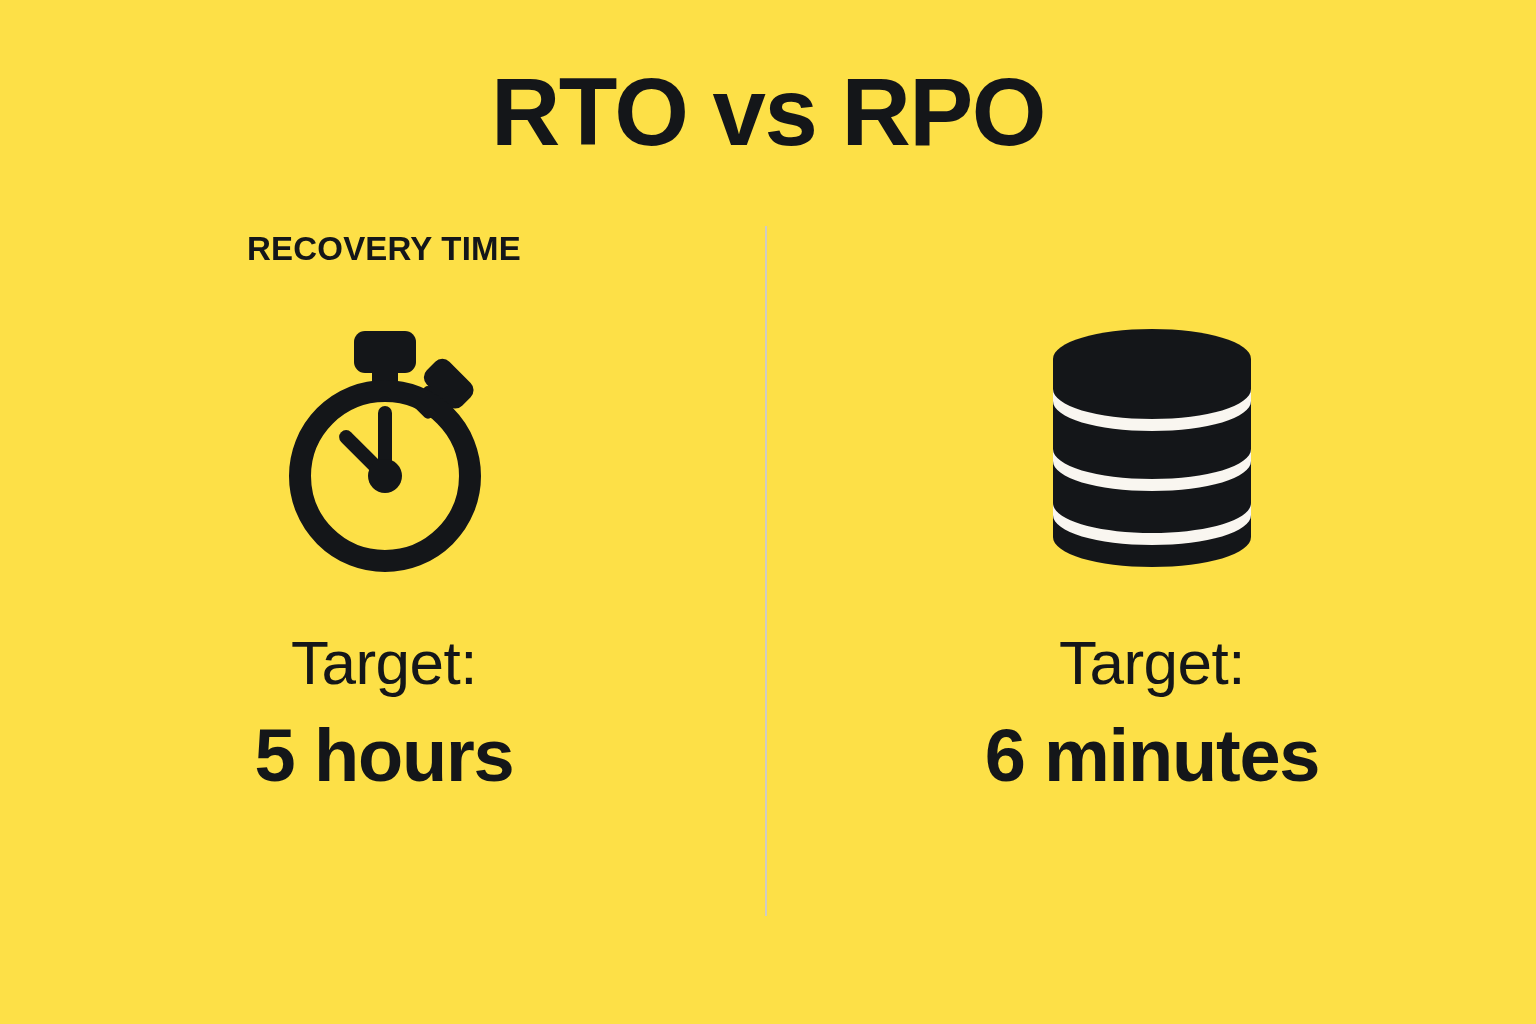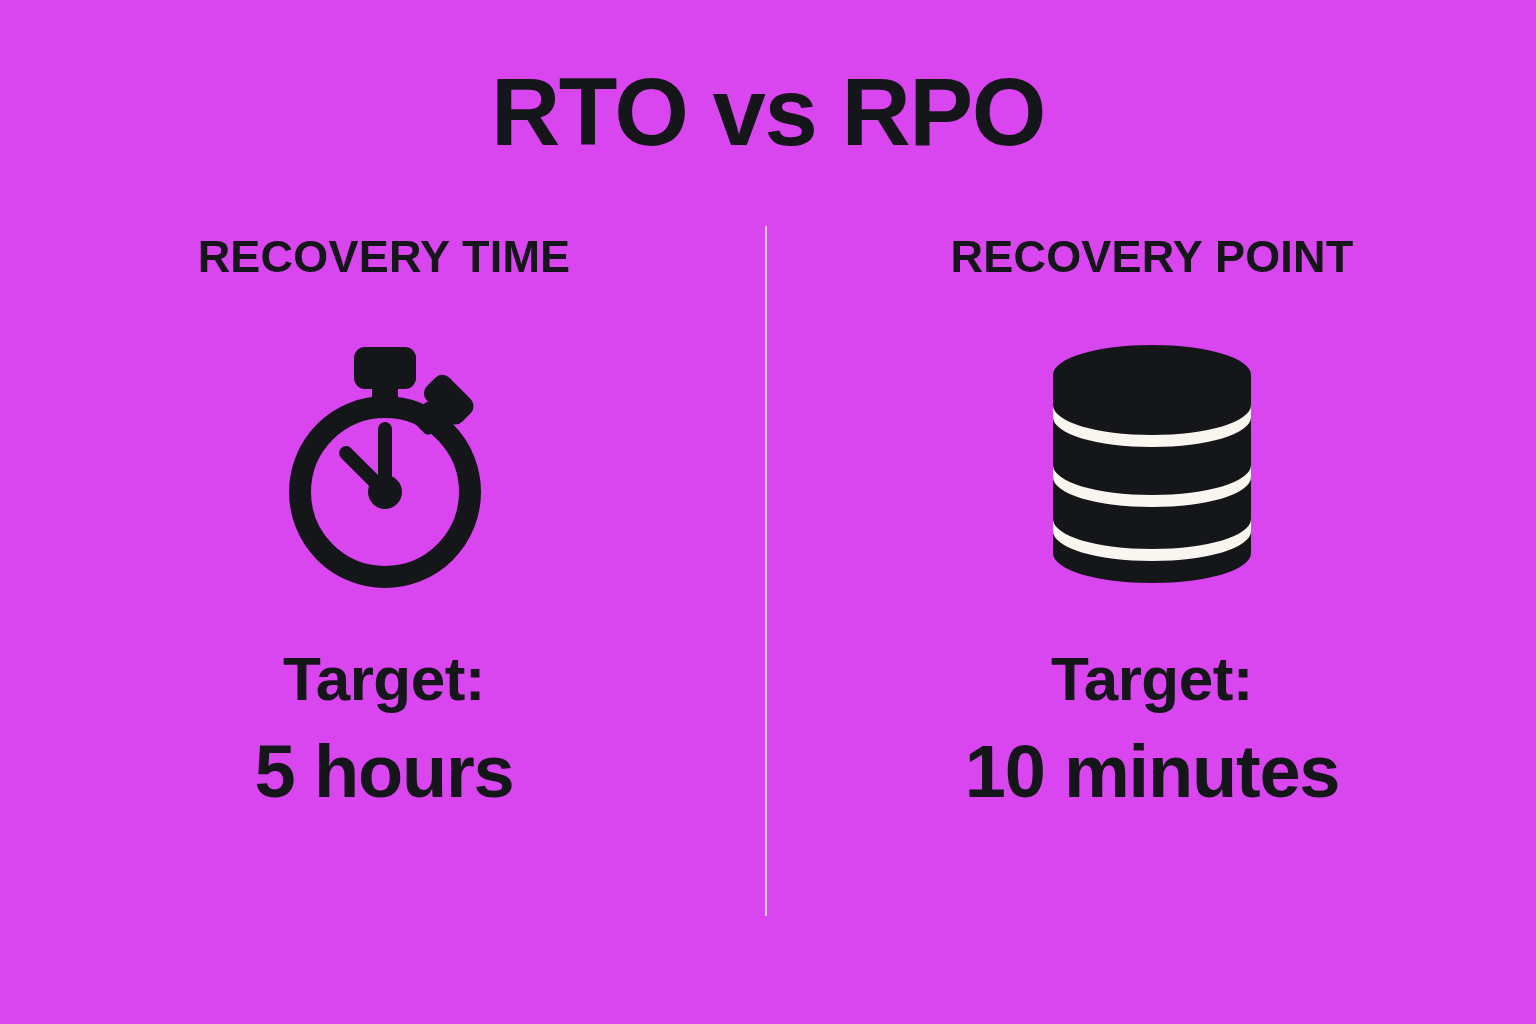--- a/index.html
+++ b/index.html
@@ -14,21 +14,21 @@
     background: #F9F6F0;
     font-family: "Liberation Sans", sans-serif;
     color: #141619;
     -webkit-font-smoothing: antialiased;
   }
 
   .poster {
     position: relative;
     width: 1536px;
     height: 1024px;
-    background: #d946ef;
+    background: #fde047;
     box-sizing: border-box;
   }
 
   
   .title {
     position: absolute;
     top: 62px;
     left: 0;
     width: 1536px;
     text-align: center;
@@ -62,21 +62,21 @@
   }
   .column {
     width: 768px;
     display: flex;
     flex-direction: column;
     align-items: center;
     box-sizing: border-box;
   }
 
   .col-heading {
-    font-size: 45px;
+    font-size: 33px;
     font-weight: 700;
     letter-spacing: 0.2px;
     line-height: 1.28;
     text-align: center;
     color: #141619;
     margin: 0;
     padding: 0 40px;
     text-transform: uppercase;
   }
 
@@ -85,21 +85,21 @@
     height: 240px;
     display: flex;
     align-items: center;
     justify-content: center;
   }
   .icon-wrap svg { display: block; }
 
   .target-label {
     margin-top: 62px;
     font-size: 62px;
-    font-weight: 700;
+    font-weight: 400;
     line-height: 1.05;
     letter-spacing: -0.5px;
     color: #141619;
   }
   .target-value {
     margin-top: 22px;
     font-size: 74px;
     font-weight: 700;
     line-height: 1.05;
     letter-spacing: -1.2px;
@@ -154,21 +154,21 @@
       </div>
 
       <div class="target-label">Target:</div>
 
       <div class="target-value">5 hours</div>
     </div>
 
     <div class="column">
 
       <div class="col-heading">
-        <span>RECOVERY POINT</span><br>
+        <br>
       </div>
 
       <div class="icon-wrap">
         <svg width="216" height="250" viewBox="0 0 216 250" aria-hidden="true">
           <g>
 
             <path d="M9 36 C9 19 53 6 108 6 C163 6 207 19 207 36
                      L207 214 C207 231 163 244 108 244
                      C53 244 9 231 9 214 Z" fill="#141619"></path>
 
@@ -177,17 +177,17 @@
             <path d="M9 126 C9 143 53 156 108 156 C163 156 207 143 207 126
                      L207 138 C207 155 163 168 108 168 C53 168 9 155 9 138 Z" fill="#F9F6F0"></path>
             <path d="M9 180 C9 197 53 210 108 210 C163 210 207 197 207 180
                      L207 192 C207 209 163 222 108 222 C53 222 9 209 9 192 Z" fill="#F9F6F0"></path>
           </g>
         </svg>
       </div>
 
       <div class="target-label">Target:</div>
 
-      <div class="target-value">10 minutes</div>
+      <div class="target-value">6 minutes</div>
     </div>
 
   </div>
 </div>
 
 </body></html>

